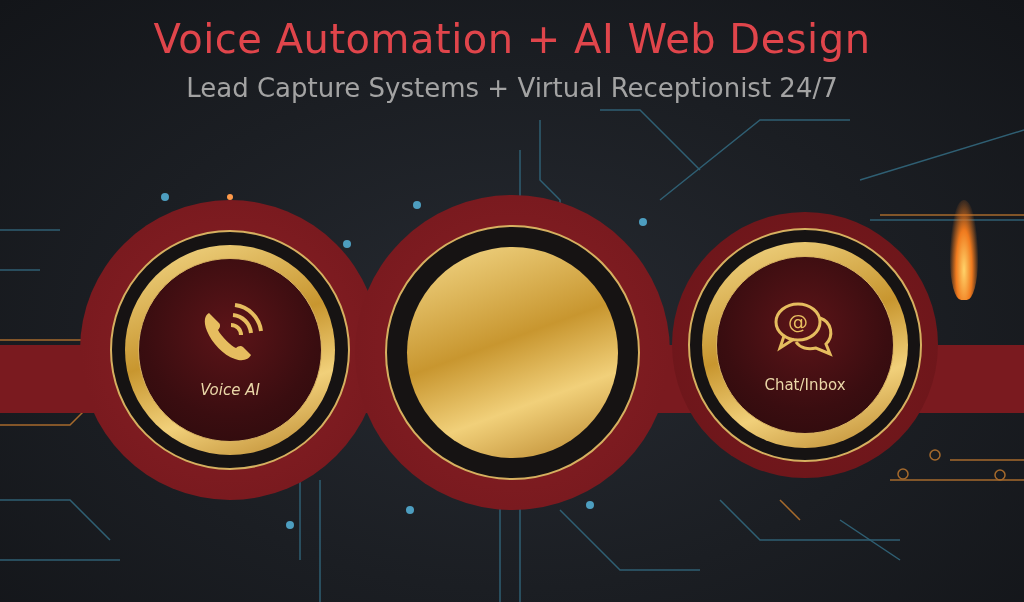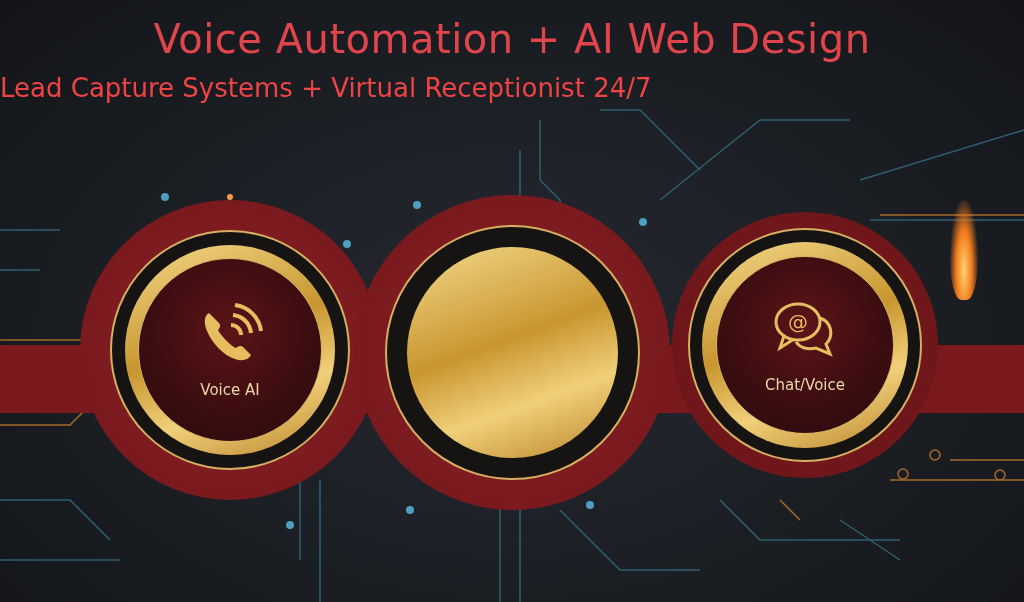--- a/index.html
+++ b/index.html
@@ -1,20 +1,20 @@
 <!DOCTYPE html>
 <html><head>
 <meta charset="utf-8">
 <style>
   html,body{margin:0;padding:0;}
   body{width:1024px;height:602px;overflow:hidden;background:#1a1d22;font-family:"DejaVu Sans",sans-serif;position:relative;}
   .bg{position:absolute;inset:0;background:radial-gradient(ellipse at 50% 55%,#262a31 0%,#1b1e23 55%,#131519 100%);}
   svg.circuits{position:absolute;inset:0;}
   .title{position:absolute;top:16px;left:0;width:1024px;text-align:center;color:#e0454b;font-size:40px;letter-spacing:0.5px;}
-  .subtitle{position:absolute;top:73px;left:0;width:1024px;text-align:left;color:#ef4444;font-size:26px;}
+  .subtitle{position:absolute;top:73px;left:0;width:1024px;text-align:center;color:#a3a3a3;font-size:26px;}
   .band{position:absolute;left:0;top:345px;width:1024px;height:68px;background:#7a1a1f;}
   .badge{position:absolute;border-radius:50%;}
   .outer{position:absolute;border-radius:50%;background:radial-gradient(circle,#8a2126 0%,#7a1a1f 70%,#6a1519 100%);}
   .dark-ring{position:absolute;border-radius:50%;background:#161313;border:2px solid #d6b060;box-sizing:border-box;}
   .gold-ring{position:absolute;border-radius:50%;background:linear-gradient(160deg,#f4d98a,#c8962f 45%,#f1d07a 70%,#b8842a);box-sizing:border-box;}
   .inner{position:absolute;border-radius:50%;background:radial-gradient(circle at 50% 40%,#5c1418 0%,#3a0d10 60%,#2a0a0c 100%);border:1px solid #d6b060;box-sizing:border-box;display:flex;flex-direction:column;align-items:center;justify-content:center;}
   .label{color:#ead7a8;font-size:15px;margin-top:10px;}
   .icon{width:70px;height:70px;}
   .flame{position:absolute;left:950px;top:200px;width:28px;height:100px;border-radius:50% 50% 40% 40%;background:radial-gradient(ellipse at 50% 70%,#ffd36a 0%,#f07a1e 40%,rgba(200,60,20,0) 75%);}
 </style>
@@ -68,21 +68,21 @@
   </g>
   <circle cx="230" cy="197" r="3" fill="#ff9a4a"></circle>
 </svg>
 
 <div class="band"></div>
 <div class="flame"></div>
 
 <div class="title">Voice Automation + AI Web Design</div>
 <div class="subtitle">Lead Capture Systems + Virtual Receptionist 24/7</div>
 
-<div class="badge" style="left:80px;top:200px;width:300px;height:300px;">
+<div class="badge" style="left:80px;top:200px;width:300px;height:300px;font-style:italic;">
   <div class="outer" style="inset:0;"></div>
   <div class="dark-ring" style="left:30px;top:30px;width:240px;height:240px;"></div>
   <div class="gold-ring" style="left:45px;top:45px;width:210px;height:210px;"></div>
   <div class="inner" style="left:58px;top:58px;width:184px;height:184px;">
     <svg class="icon" viewBox="0 0 70 70">
       <path d="M14 12 C10 14 8 20 12 30 C17 42 28 54 40 58 C48 61 54 58 56 54 L48 46 C46 44 43 45 41 47 C36 45 26 35 23 29 C25 27 26 24 24 22 Z" fill="#e6bd5f"></path>
       <path d="M36 24 A10 10 0 0 1 46 34" stroke="#e6bd5f" stroke-width="4" fill="none"></path>
       <path d="M38 14 A20 20 0 0 1 56 32" stroke="#e6bd5f" stroke-width="4" fill="none"></path>
       <path d="M40 4 A30 30 0 0 1 66 30" stroke="#e6bd5f" stroke-width="4" fill="none"></path>
     </svg>
@@ -100,15 +100,15 @@
   <div class="outer" style="inset:0;background:radial-gradient(circle,#7a1a1f 0%,#6a1519 100%);"></div>
   <div class="dark-ring" style="left:16px;top:16px;width:234px;height:234px;"></div>
   <div class="gold-ring" style="left:30px;top:30px;width:206px;height:206px;"></div>
   <div class="inner" style="left:44px;top:44px;width:178px;height:178px;">
     <svg class="icon" viewBox="0 0 70 70">
       <ellipse cx="28" cy="26" rx="22" ry="18" fill="none" stroke="#e6bd5f" stroke-width="3"></ellipse>
       <path d="M14 40 L10 52 L24 43" fill="none" stroke="#e6bd5f" stroke-width="3"></path>
       <path d="M50 22 C62 26 64 40 56 48 L60 58 L46 52 C38 54 30 52 26 46" fill="none" stroke="#e6bd5f" stroke-width="3"></path>
       <text x="28" y="33" text-anchor="middle" font-size="20" fill="#e6bd5f" font-family="DejaVu Sans, sans-serif">@</text>
     </svg>
-    <div class="label">Chat/Voice</div>
+    <div class="label">Chat/Inbox</div>
   </div>
 </div>
 
 </body></html>

